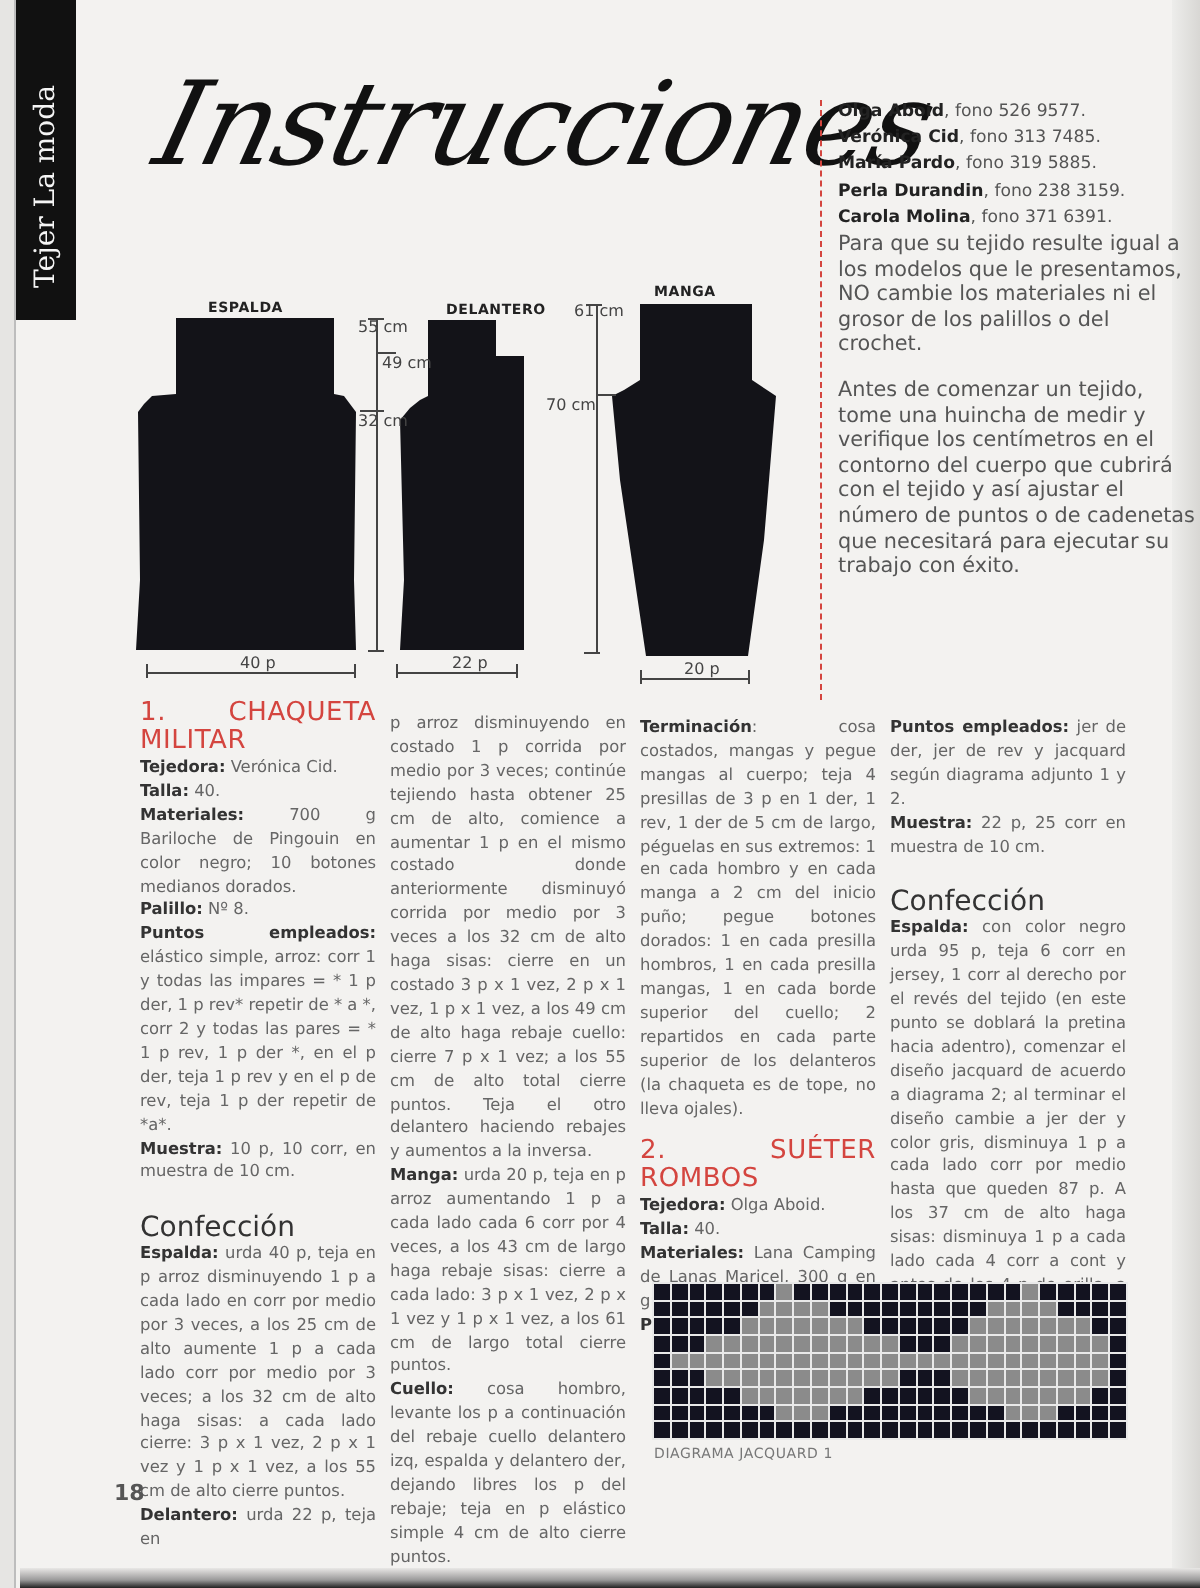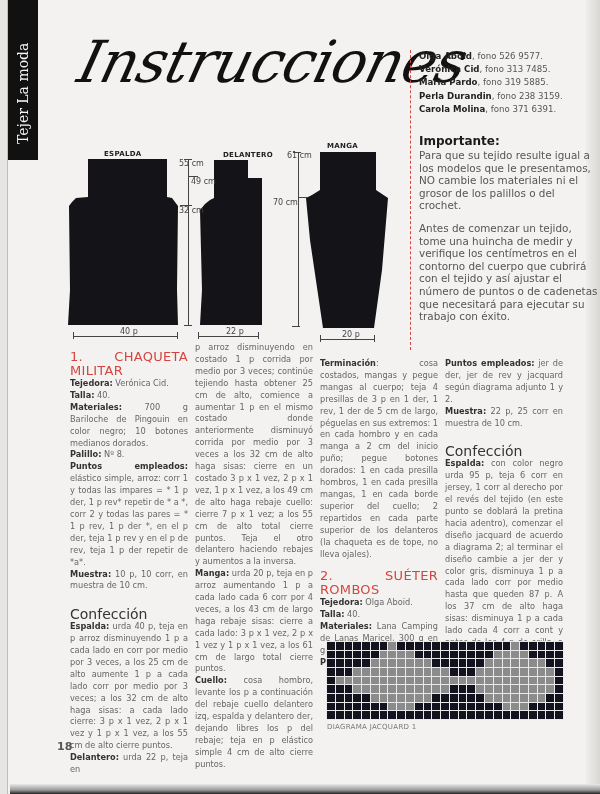--- a/index.html
+++ b/index.html
@@ -81,21 +81,20 @@
   </div>
 
   <div class="tejedoras">
     <div class="tej-list">
       <div><b>Olga Aboid</b>, <span>fono 526 9577.</span></div>
       <div><b>Verónica Cid</b>, <span>fono 313 7485.</span></div>
       <div><b>María Pardo</b>, <span>fono 319 5885.</span></div>
       <div><b>Perla Durandin</b>, <span>fono 238 3159.</span></div>
       <div><b>Carola Molina</b>, <span>fono 371 6391.</span></div>
     </div>
-    <div class="imp-title">Importante:</div>
     <p class="imp-p">Para que su tejido resulte igual a los modelos que le presentamos, NO cambie los materiales ni el grosor de los palillos o del crochet.</p>
     <p class="imp-p">Antes de comenzar un tejido, tome una huincha de medir y verifique los centímetros en el contorno del cuerpo que cubrirá con el tejido y así ajustar el número de puntos o de cadenetas que necesitará para ejecutar su trabajo con éxito.</p>
   </div>
 
   <div class="diagrams">
     <svg width="345" height="205" style="position:absolute;left:0;top:0">
 
       <polygon points="28,19 107,19 107,57 112,58 115,62 118,66 117,150 118,185 8,185 10,150 9,66 12,62 16,58 28,57" fill="#131318"></polygon>
 
       <polygon points="154,20 188,20 188,38 202,38 202,185 140,185 142,150 140,70 145,64 150,60 154,58" fill="#131318"></polygon>
@@ -145,21 +144,21 @@
     <p><b>Materiales:</b><span> 700 g Bariloche de Pingouin en color negro; 10 botones medianos dorados.</span></p>
     <p><b>Palillo:</b><span> Nº 8.</span></p>
     <p><b>Puntos empleados:</b><span> elástico simple, arroz: corr 1 y todas las impares = * 1 p der, 1 p rev* repetir de * a *, corr 2 y todas las pares = * 1 p rev, 1 p der *, en el p der, teja 1 p rev y en el p de rev, teja 1 p der repetir de *a*.</span></p>
     <p><b>Muestra:</b><span> 10 p, 10 corr, en muestra de 10 cm.</span></p>
     <div class="gap"></div>
     <div class="sub">Confección</div>
     <p><b>Espalda:</b><span> urda 40 p, teja en p arroz disminuyendo 1 p a cada lado en corr por medio por 3 veces, a los 25 cm de alto aumente 1 p a cada lado corr por medio por 3 veces; a los 32 cm de alto haga sisas: a cada lado cierre: 3 p x 1 vez, 2 p x 1 vez y 1 p x 1 vez, a los 55 cm de alto cierre puntos.</span></p>
     <p><b>Delantero:</b><span> urda 22 p, teja en</span></p>
   </div>
 
-  <div class="col" style="left:195px;top:342px">
+  <div class="col" style="left:195px;top:356px">
     <p>p arroz disminuyendo en costado 1 p corrida por medio por 3 veces; continúe tejiendo hasta obtener 25 cm de alto, comience a aumentar 1 p en el mismo costado donde anteriormente disminuyó corrida por medio por 3 veces a los 32 cm de alto haga sisas: cierre en un costado 3 p x 1 vez, 2 p x 1 vez, 1 p x 1 vez, a los 49 cm de alto haga rebaje cuello: cierre 7 p x 1 vez; a los 55 cm de alto total cierre puntos. Teja el otro delantero haciendo rebajes y aumentos a la inversa.</p>
     <p><b>Manga:</b><span> urda 20 p, teja en p arroz aumentando 1 p a cada lado cada 6 corr por 4 veces, a los 43 cm de largo haga rebaje sisas: cierre a cada lado: 3 p x 1 vez, 2 p x 1 vez y 1 p x 1 vez, a los 61 cm de largo total cierre puntos.</span></p>
     <p><b>Cuello:</b><span> cosa hombro, levante los p a continuación del rebaje cuello delantero izq, espalda y delantero der, dejando libres los p del rebaje; teja en p elástico simple 4 cm de alto cierre puntos.</span></p>
   </div>
 
   <div class="col" style="left:320px;top:358px">
     <p><b>Terminación</b><span>: cosa costados, mangas y pegue mangas al cuerpo; teja 4 presillas de 3 p en 1 der, 1 rev, 1 der de 5 cm de largo, péguelas en sus extremos: 1 en cada hombro y en cada manga a 2 cm del inicio puño; pegue botones dorados: 1 en cada presilla hombros, 1 en cada presilla mangas, 1 en cada borde superior del cuello; 2 repartidos en cada parte superior de los delanteros (la chaqueta es de tope, no lleva ojales).</span></p>
     <div class="gap"></div>
     <div class="red-title">2. SUÉTER ROMBOS</div>
     <p><b>Tejedora:</b><span> Olga Aboid.</span></p>

